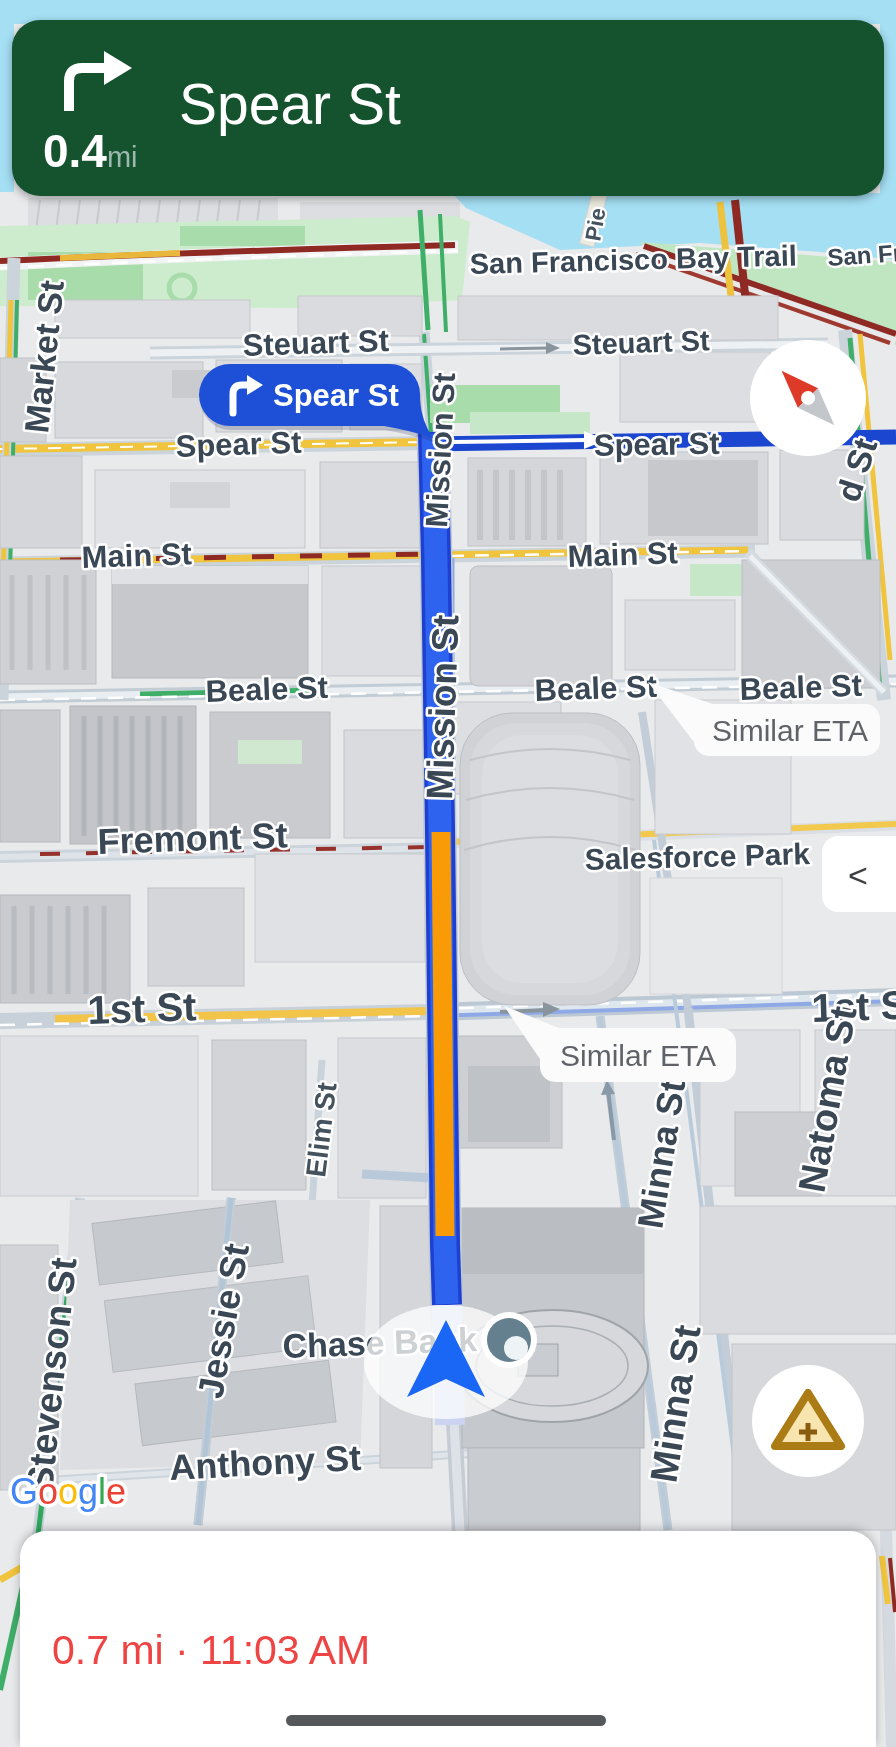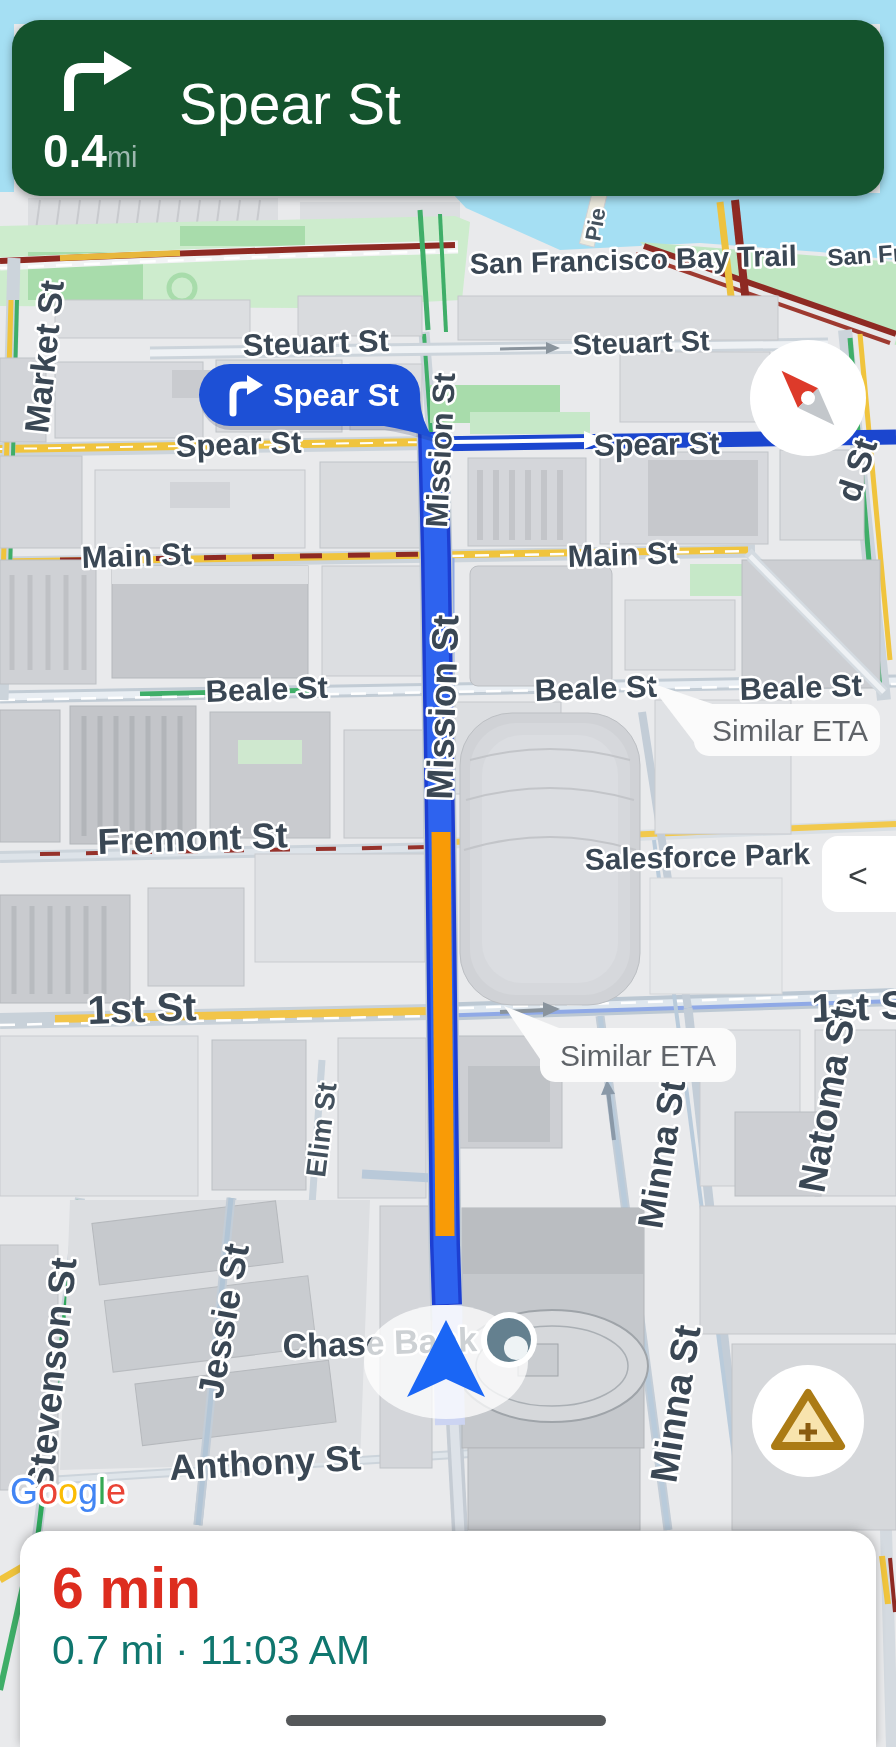--- a/index.html
+++ b/index.html
@@ -473,19 +473,18 @@
     <path d="M50,0 L78,17 L50,34 Z" fill="#ffffff"></path>
   </svg>
 
   <div style="position:absolute;left:31px;top:104px;font-size:46px;font-weight:700;color:#ffffff">0.4<span style="font-size:29px;font-weight:400;color:#9db8af">mi</span></div>
 
   <div style="position:absolute;left:167px;top:51px;font-size:57px;font-weight:400;color:#ffffff">Spear St</div>
 </div>
 
 <div style="position:absolute;left:20px;top:1531px;width:856px;height:216px;background:#ffffff;border-radius:26px 26px 0 0;box-shadow:0 -2px 10px rgba(0,0,0,0.25)">
 
-  <div style="position:absolute;left:32px;top:24px;font-size:57px;font-weight:700;color:#dd2d1f">6 min</div>
-
-  <div style="position:absolute;left:32px;top:96px;font-size:41px;font-weight:400;color:#0f766e">0.7 mi · 11:03 AM</div>
+
+  <div style="position:absolute;left:32px;top:96px;font-size:41px;font-weight:400;color:#ef4444">0.7 mi · 11:03 AM</div>
 
   <div style="position:absolute;left:266px;top:184px;width:320px;height:11px;border-radius:6px;background:#55585a"></div>
 </div>
 </div>
 
 </body></html>

